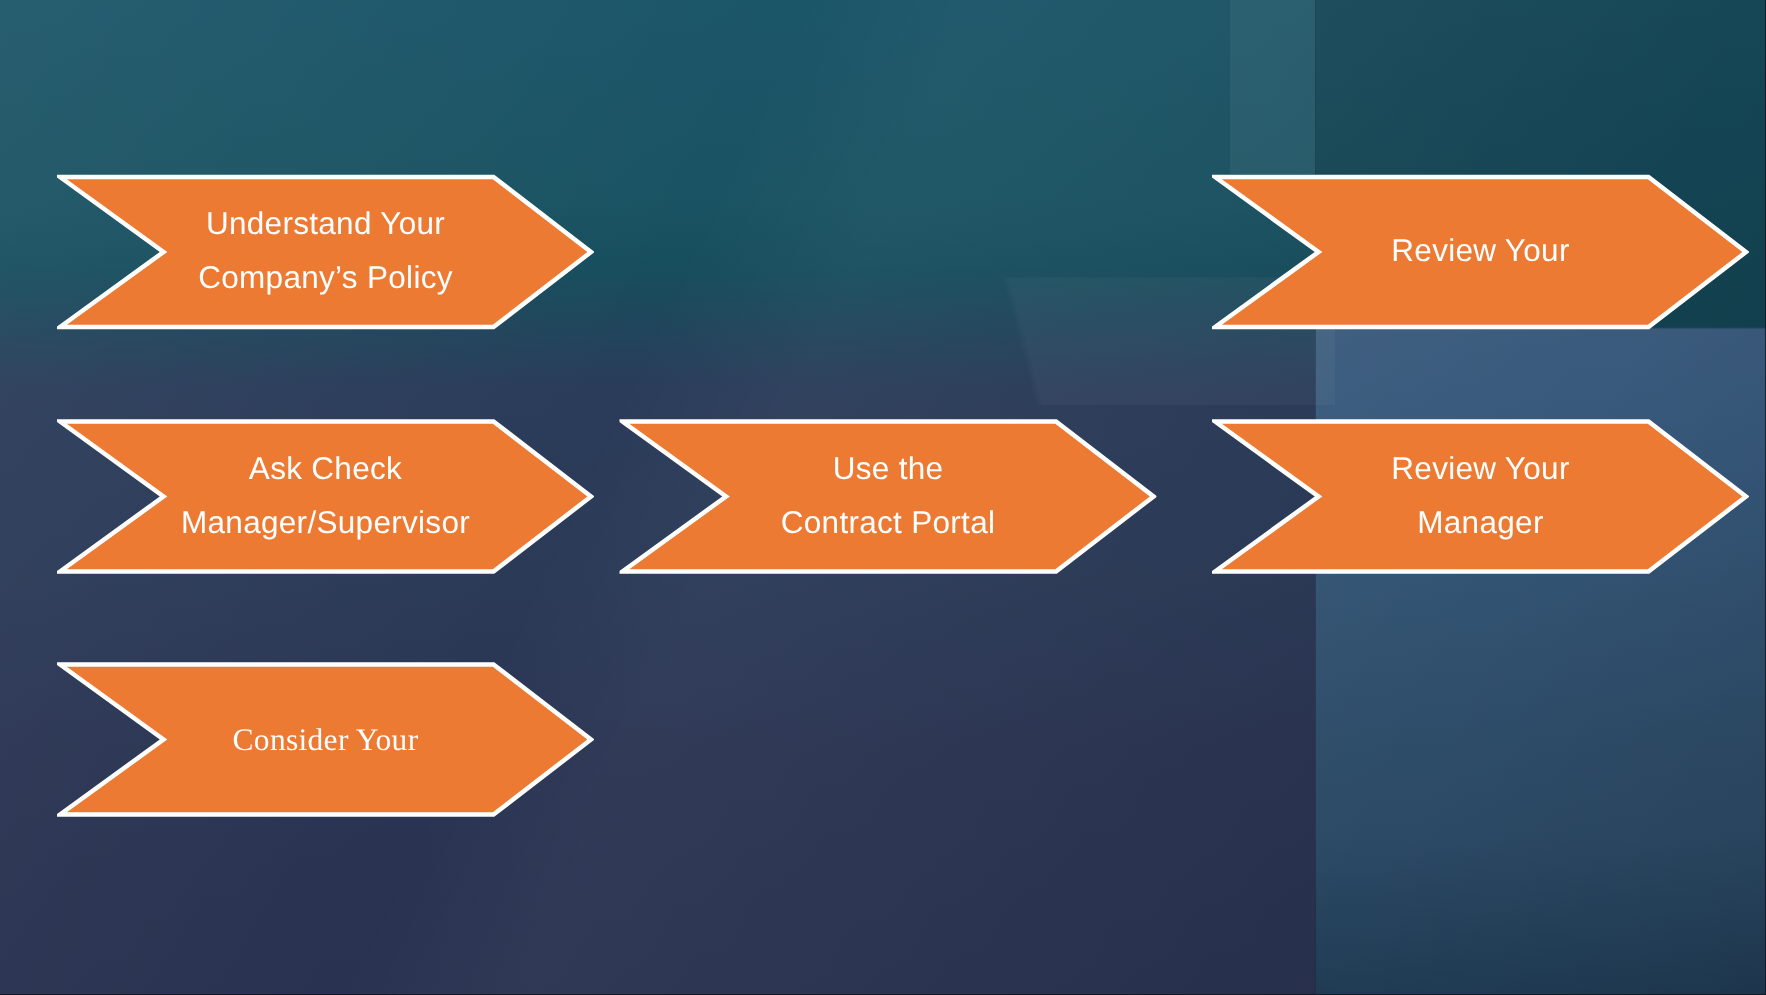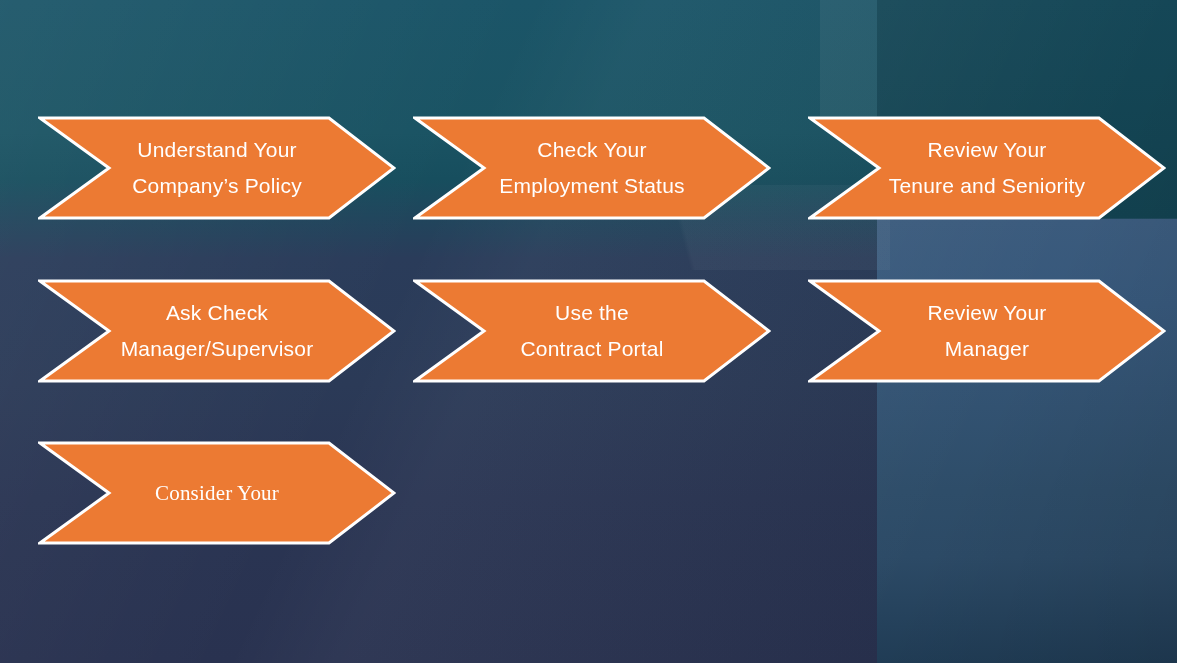--- a/index.html
+++ b/index.html
@@ -79,37 +79,27 @@
   <div class="arrow r1 c1">
     <svg viewBox="0 0 358 106" width="358" height="106">
       <polygon points="2,3 291,3 356,53 291,103 2,103 71,53" stroke="#FFFFFF" stroke-width="3" stroke-linejoin="miter" fill="#EC7A33"></polygon>
     </svg>
     <div class="arrow-text">
       <span>Understand Your</span>
       <span>Company’s Policy</span>
     </div>
   </div>
 
-  <div class="arrow r1 c2">
-    <svg viewBox="0 0 358 106" width="358" height="106">
-      <polygon points="2,3 291,3 356,53 291,103 2,103 71,53" stroke="#FFFFFF" stroke-width="3" stroke-linejoin="miter" fill="#EC7A33"></polygon>
-    </svg>
-    <div class="arrow-text">
-      <span>Check Your</span>
-      <span>Employment Status</span>
-    </div>
-  </div>
 
   <div class="arrow r1 c3">
     <svg viewBox="0 0 358 106" width="358" height="106">
       <polygon points="2,3 291,3 356,53 291,103 2,103 71,53" stroke="#FFFFFF" stroke-width="3" stroke-linejoin="miter" fill="#EC7A33"></polygon>
     </svg>
     <div class="arrow-text">
       <span>Review Your</span>
-      <span>Tenure and Seniority</span>
     </div>
   </div>
 
   <div class="arrow r2 c1">
     <svg viewBox="0 0 358 106" width="358" height="106">
       <polygon points="2,3 291,3 356,53 291,103 2,103 71,53" stroke="#FFFFFF" stroke-width="3" stroke-linejoin="miter" fill="#EC7A33"></polygon>
     </svg>
     <div class="arrow-text">
       <span>Ask Check</span>
       <span>Manager/Supervisor</span>

